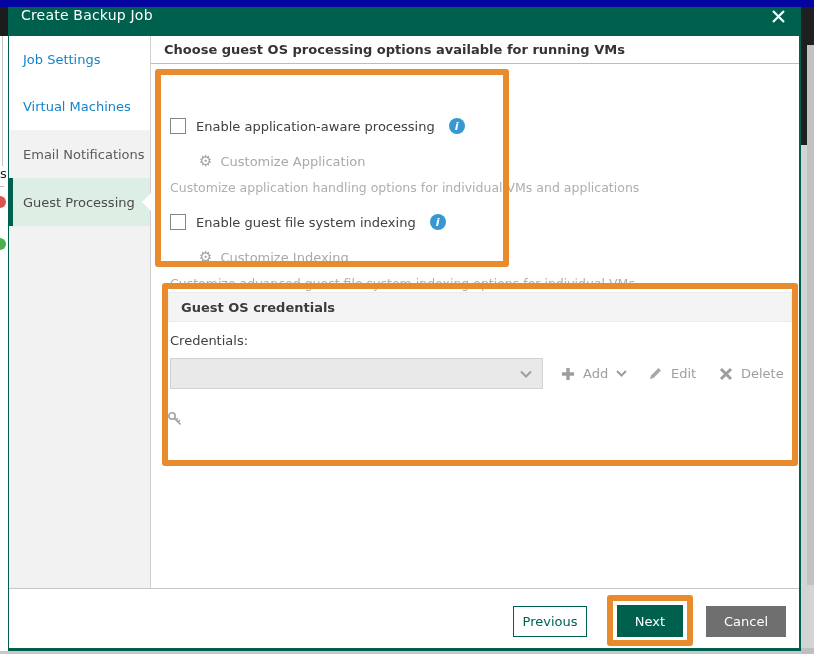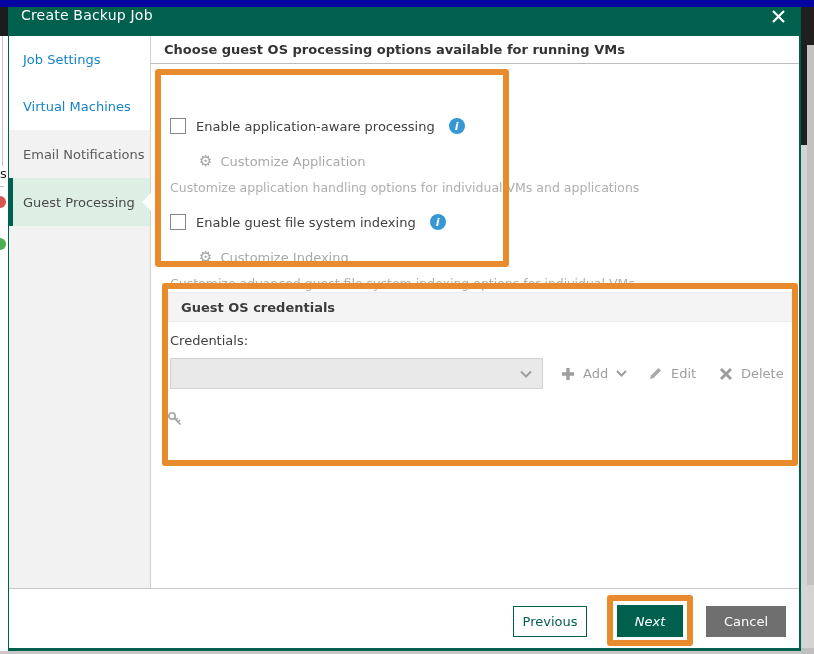--- a/index.html
+++ b/index.html
@@ -61,21 +61,21 @@
                  display:flex; align-items:center; padding-left:12px; }
   .field-label { font-size:13px; color:#404040; }
   .dropdown { background:#e9e9e9; border:1px solid #d2d2d2; display:flex; align-items:center; justify-content:flex-end; padding-right:10px; }
   .gray-ic { stroke:#9e9e9e; fill:none; stroke-width:2; }
   .icon-btn { display:flex; align-items:center; gap:8px; color:#9e9e9e; font-size:13px; cursor:default; }
 
   
   .dlg-footer { position:relative; height:60px; border-top:1px solid #c8c8c8; background:#fff; }
   .btn { position:absolute; height:31px; font-size:13px; font-family:inherit; display:flex; align-items:center; justify-content:center; cursor:pointer; }
   .btn-previous { left:504px; top:17px; width:74px; background:#fff; border:1px solid #00604e; color:#00604e; }
-  .btn-next { left:608px; top:16px; width:66px; height:32px; background:#00604e; border:1px solid #00604e; color:#fff;font-style:italic; }
+  .btn-next { left:608px; top:16px; width:66px; height:32px; background:#00604e; border:1px solid #00604e; color:#fff; }
   .btn-cancel { left:697px; top:17px; width:80px; background:#6f6f6f; border:1px solid #6f6f6f; color:#fff; }
 </style>
 </head>
 <body>
 
 <div class="top-strip"></div>
 <div class="bg-left"></div>
 <div class="bg-left-darkhead"></div>
 <div class="bg-left-vline"></div>
 <div class="bg-left-frag-text">s</div>

